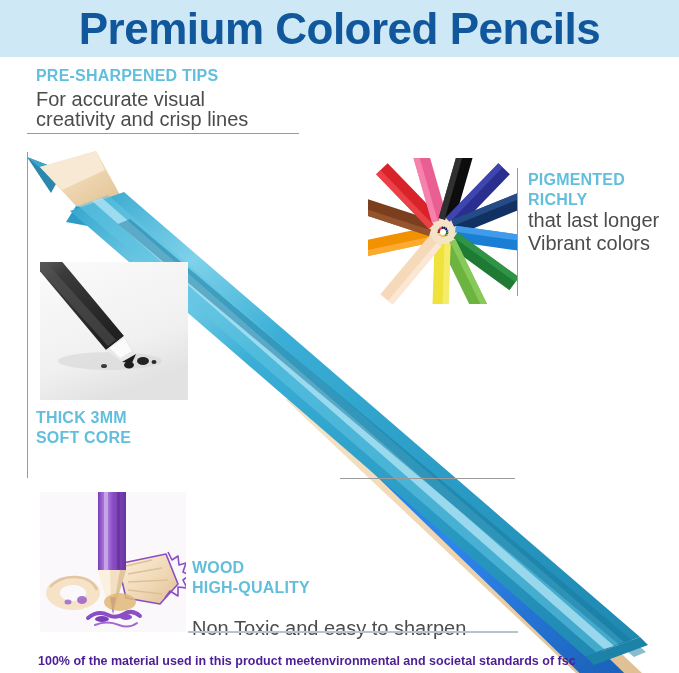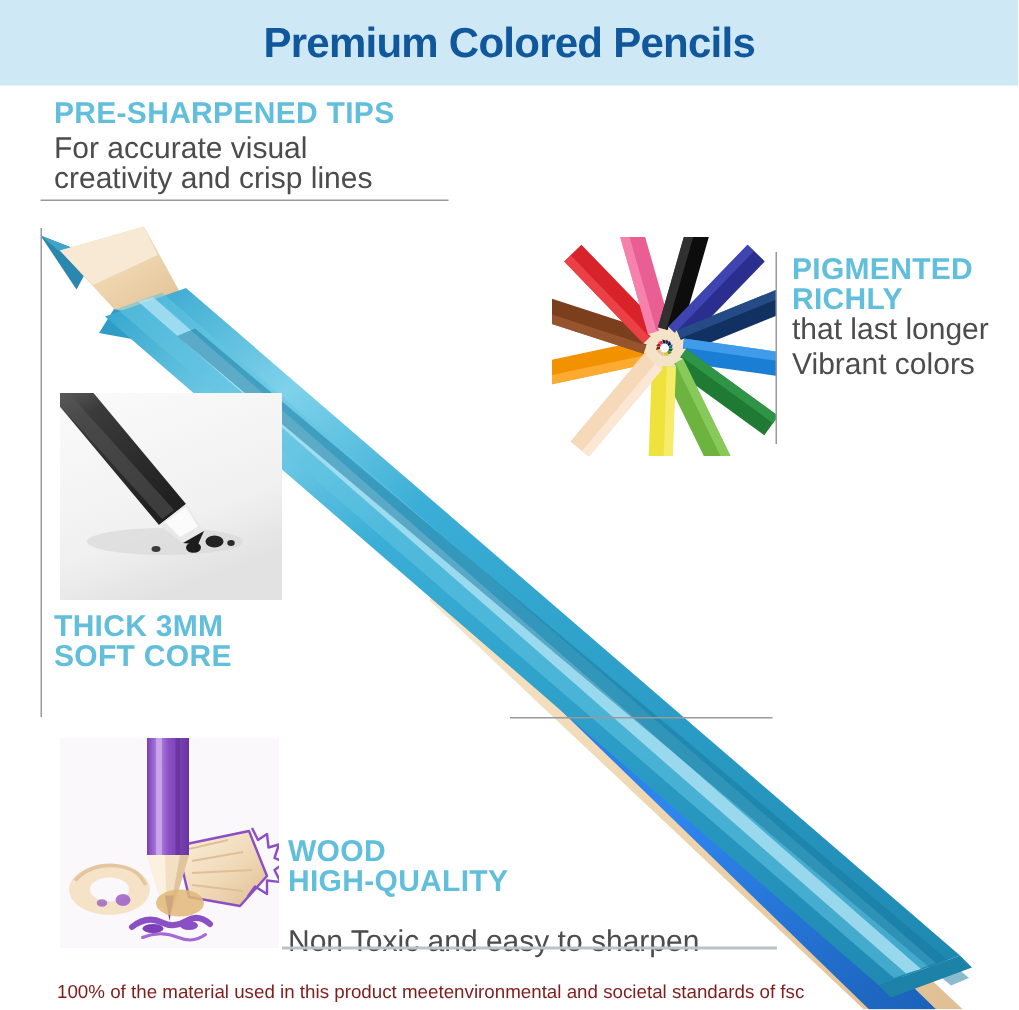--- a/index.html
+++ b/index.html
@@ -30,33 +30,33 @@
     background: #cfe8f5;
   }
   .header-title {
     position: absolute;
     left: 0;
     top: 4px;
     width: 679px;
     text-align: center;
     font-family: "Liberation Sans", sans-serif;
     font-weight: bold;
-    font-size: 28px;
+    font-size: 44px;
     letter-spacing: -0.5px;
     color: #11579c;
     line-height: 50px;
     white-space: nowrap;
   }
 
   
   .feature { position: absolute; }
   .feature-head {
     font-family: "Liberation Sans", sans-serif;
     font-weight: bold;
-    font-size: 20px;
+    font-size: 16px;
     letter-spacing: 0.2px;
     color: #62bfdc;
     line-height: 20px;
     white-space: nowrap;
   }
   .feature-body {
     font-family: "Liberation Sans", sans-serif;
     font-size: 20px;
     color: #4c4c4c;
     line-height: 20px;
@@ -97,24 +97,24 @@
   
   .fan {
     position: absolute;
   }
 
   
   .footer-text {
     position: absolute;
     font-family: "Liberation Sans", sans-serif;
     font-size: 12.5px;
-    color: #7f1d1d;
+    color: #4c1d95;
     line-height: 16px;
     white-space: nowrap;
-    font-weight: 400;
+    font-weight: 700;
   }
 </style>
 </head>
 <body>
 
 <div id="page">
 
   <div class="header-band"></div>
   <div class="header-title">Premium Colored Pencils</div>
 

